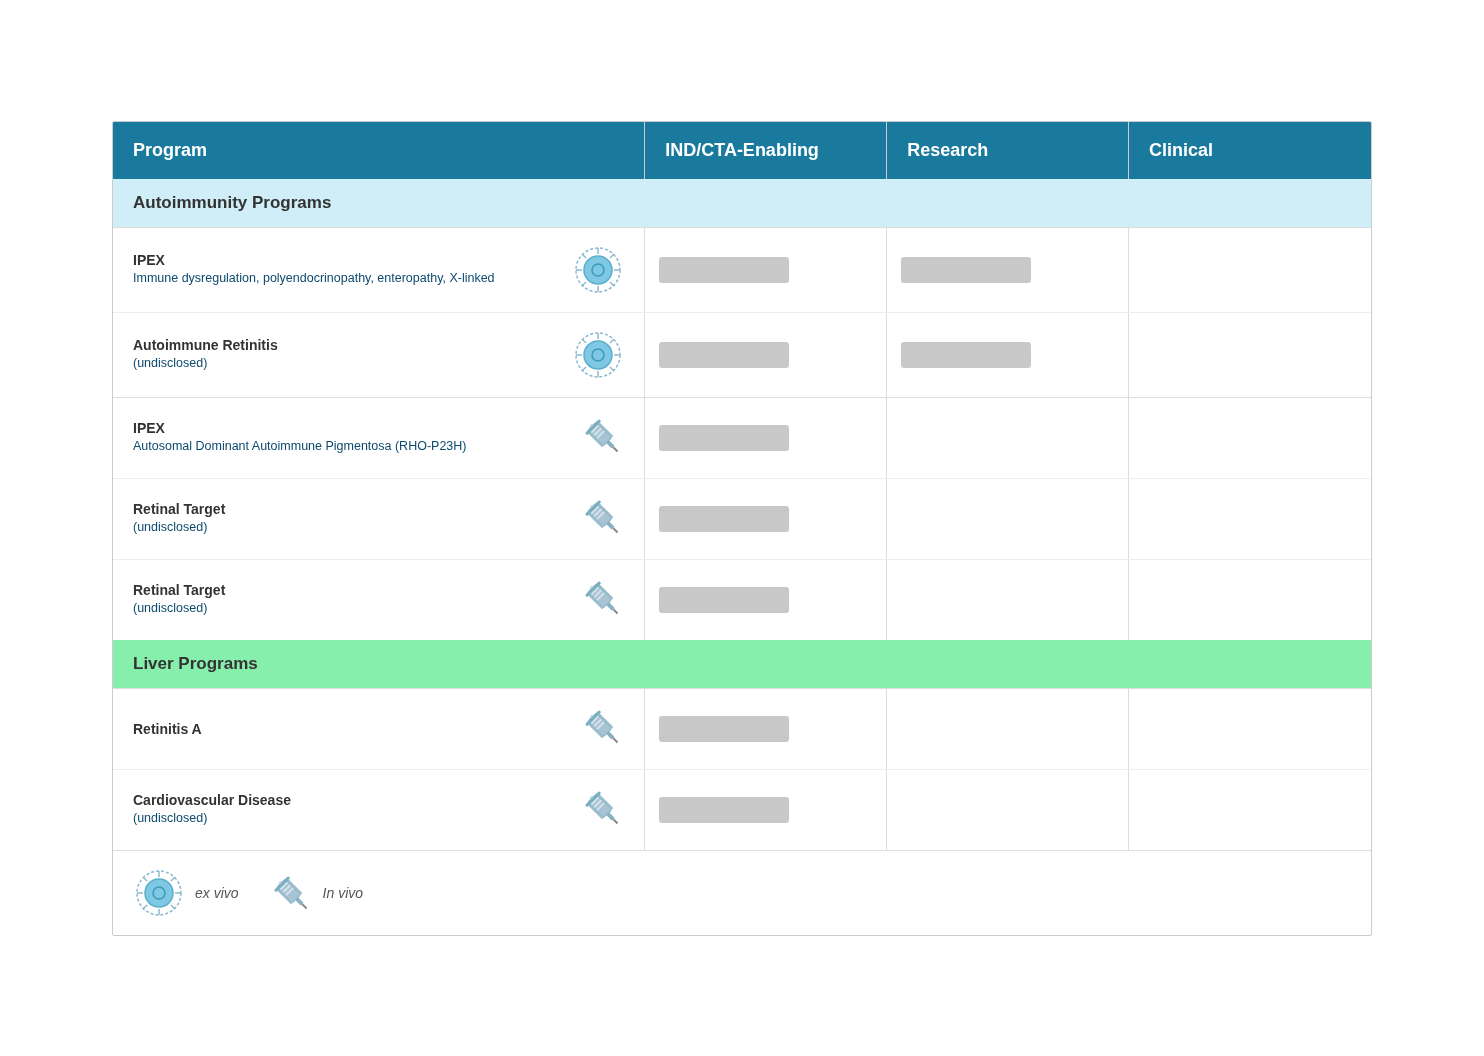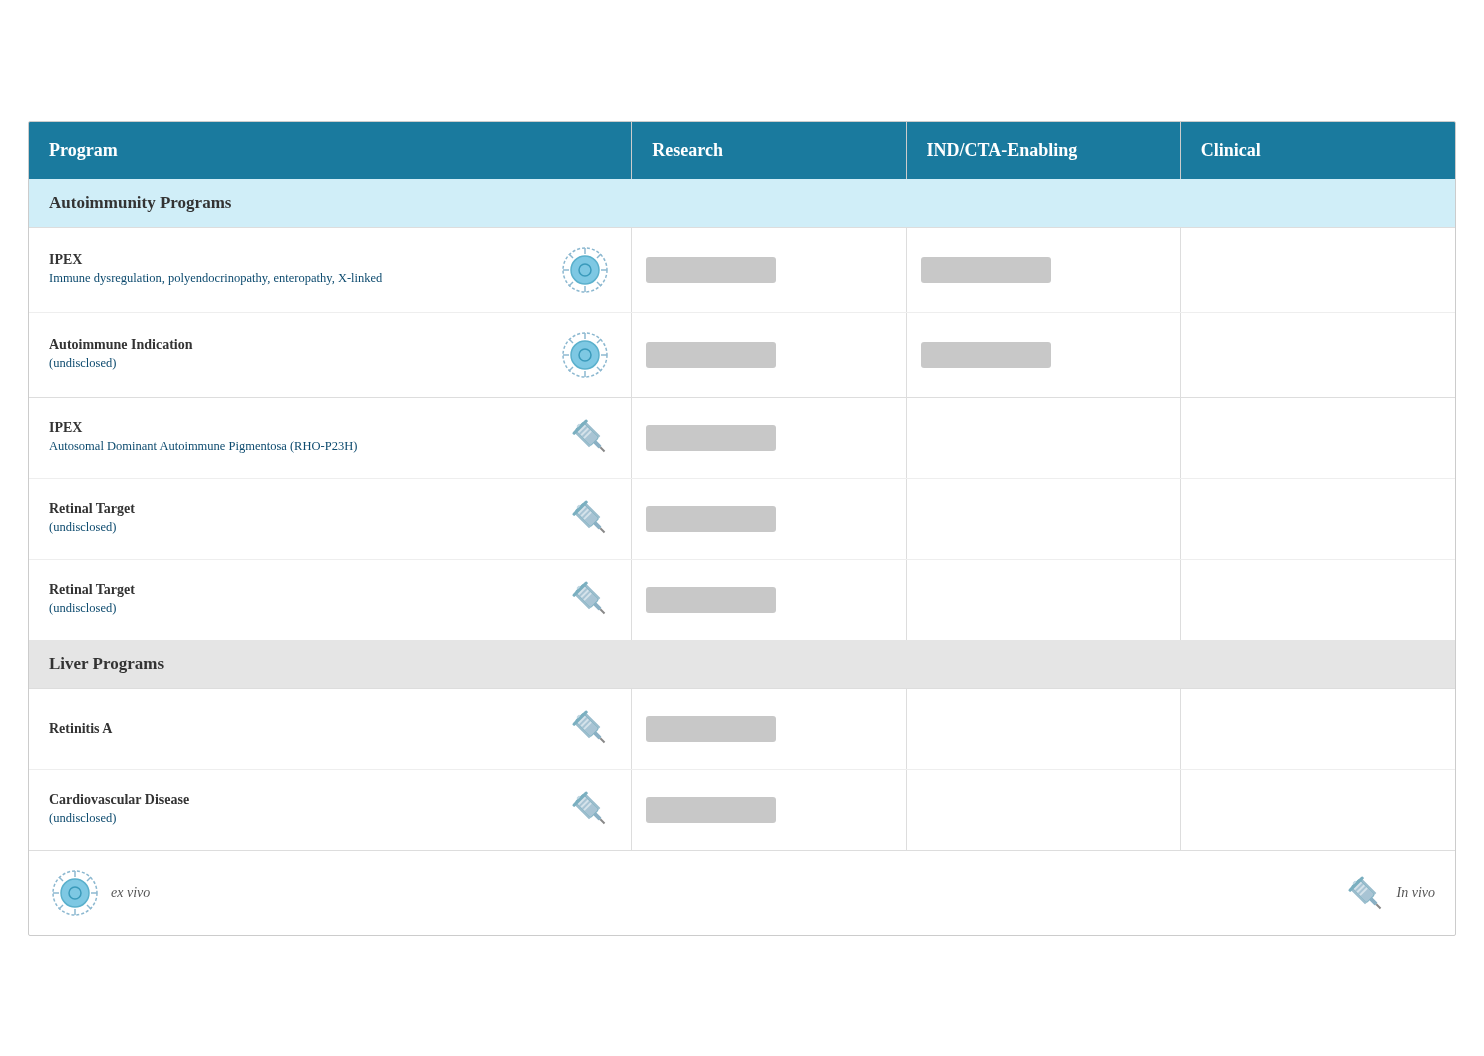--- a/index.html
+++ b/index.html
@@ -6,25 +6,24 @@
     body {
       font-family: Arial, sans-serif;
       background: #fff;
       display: flex;
       justify-content: center;
       align-items: center;
       min-height: 100vh;
       padding: 20px;
     }
     .table-container {
-      width: 1428px;
+      width: 1260px;
       border: 1.5px solid #ccc;
       border-radius: 2px;
       overflow: hidden;
-      font-family: Liberation Serif, serif;
     }
     
     .header-row {
       display: grid;
       grid-template-columns: 2.2fr 1fr 1fr 1fr;
       background: #1a7a9e;
     }
     .header-cell {
       padding: 18px 20px;
       color: #fff;
@@ -41,21 +40,21 @@
       gap: 32px;
     }
     .section-header-cell {
       padding: 14px 20px;
       font-weight: bold;
       font-size: 17px;
       color: #333;
     }
     .section-header.autoimmunity { background: #d0eef8; }
     .section-header.retinal { background: #eaf2e0; }
-    .section-header.liver { background: #e5e5e5; }
+    .section-header.liver { background: #86efac; }
 
     
     .content-section {
       border-top: 1px solid #ddd;
     }
     .content-row {
       display: grid;
       grid-template-columns: 2.2fr 1fr 1fr 1fr;
       border-top: 1px solid #eee;
     }
@@ -104,40 +103,39 @@
       position: relative;
     }
 
     
     .legend-row {
       display: flex;
       align-items: center;
       gap: 30px;
       padding: 16px 20px;
       border-top: 1px solid #ddd;
-      justify-content: space-between;
     }
     .legend-item {
       display: flex;
       align-items: center;
       gap: 10px;
       font-style: italic;
       font-size: 14px;
       color: #555;
     }
   </style>
 </head>
 <body>
 
 <div class="table-container">
 
   <div class="header-row">
     <div class="header-cell">Program</div>
+    <div class="header-cell">IND/CTA-Enabling</div>
     <div class="header-cell">Research</div>
-    <div class="header-cell">IND/CTA-Enabling</div>
     <div class="header-cell">Clinical</div>
   </div>
 
   <div class="section-header autoimmunity">
     <div class="section-header-cell">Autoimmunity Programs</div>
     <div class="section-header-cell"></div>
     <div class="section-header-cell"></div>
     <div class="section-header-cell"></div>
   </div>
 
@@ -174,21 +172,21 @@
       </div>
       <div class="stage-cell">
         <div class="progress-bar"></div>
       </div>
       <div class="stage-cell"></div>
     </div>
 
     <div class="content-row">
       <div class="program-cell">
         <div class="program-text">
-          <div class="program-name">Autoimmune Indication</div>
+          <div class="program-name">Autoimmune Retinitis</div>
           <div class="program-desc">(undisclosed)</div>
         </div>
         <div class="exvivo-icon">
           <svg viewBox="0 0 52 52" width="52" height="52">
             <circle cx="26" cy="26" r="22" fill="none" stroke="#8cb8d0" stroke-width="1.5" stroke-dasharray="3,2"></circle>
             <line x1="26" y1="4" x2="26" y2="10" stroke="#8cb8d0" stroke-width="1.5"></line>
             <line x1="26" y1="42" x2="26" y2="48" stroke="#8cb8d0" stroke-width="1.5"></line>
             <line x1="4" y1="26" x2="10" y2="26" stroke="#8cb8d0" stroke-width="1.5"></line>
             <line x1="42" y1="26" x2="48" y2="26" stroke="#8cb8d0" stroke-width="1.5"></line>
             <line x1="10" y1="10" x2="14" y2="14" stroke="#8cb8d0" stroke-width="1.5"></line>

